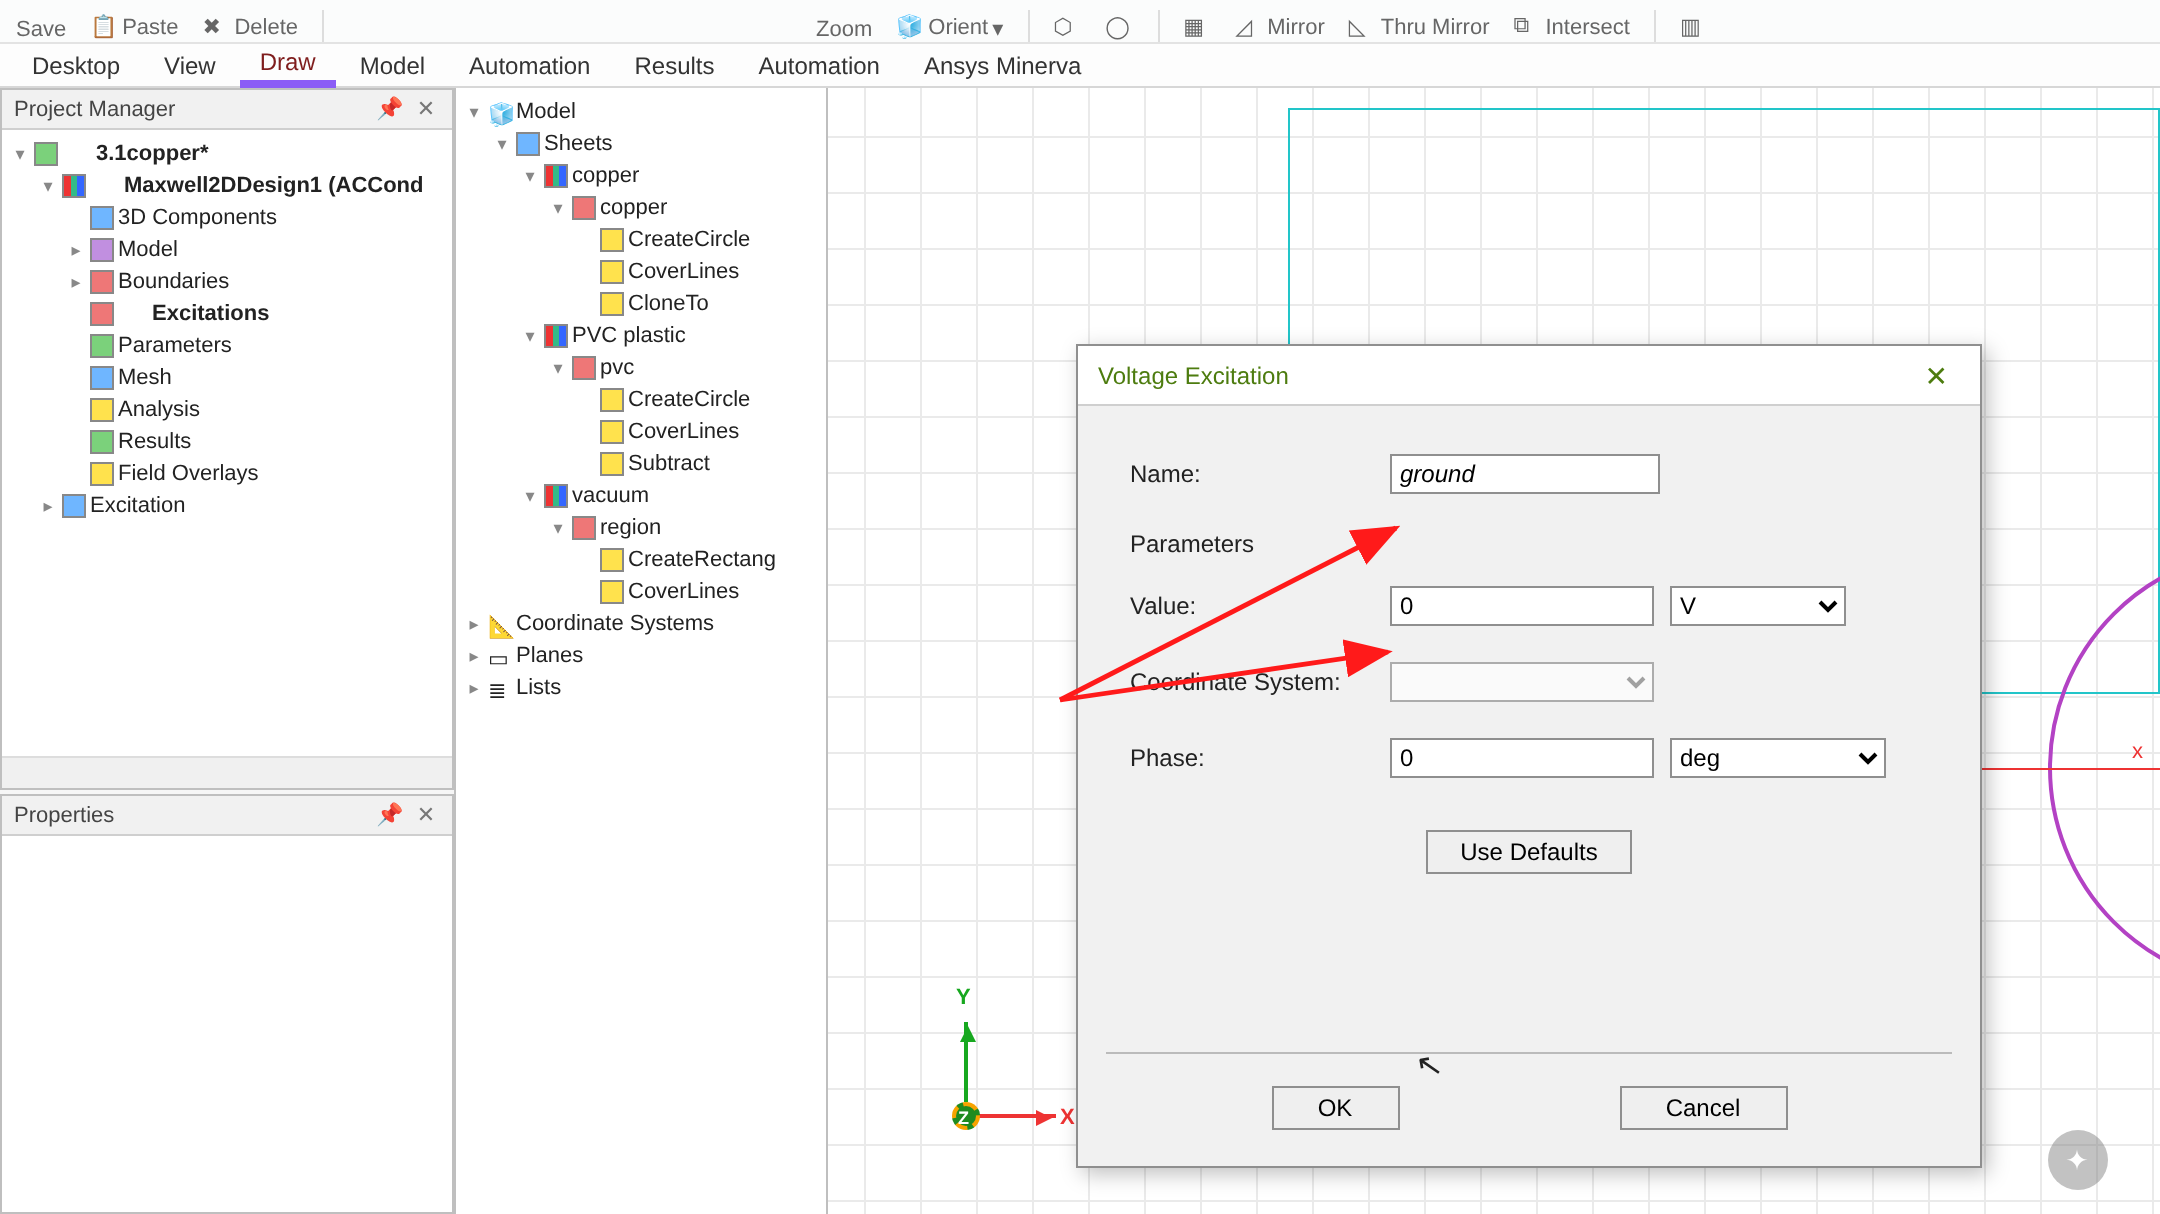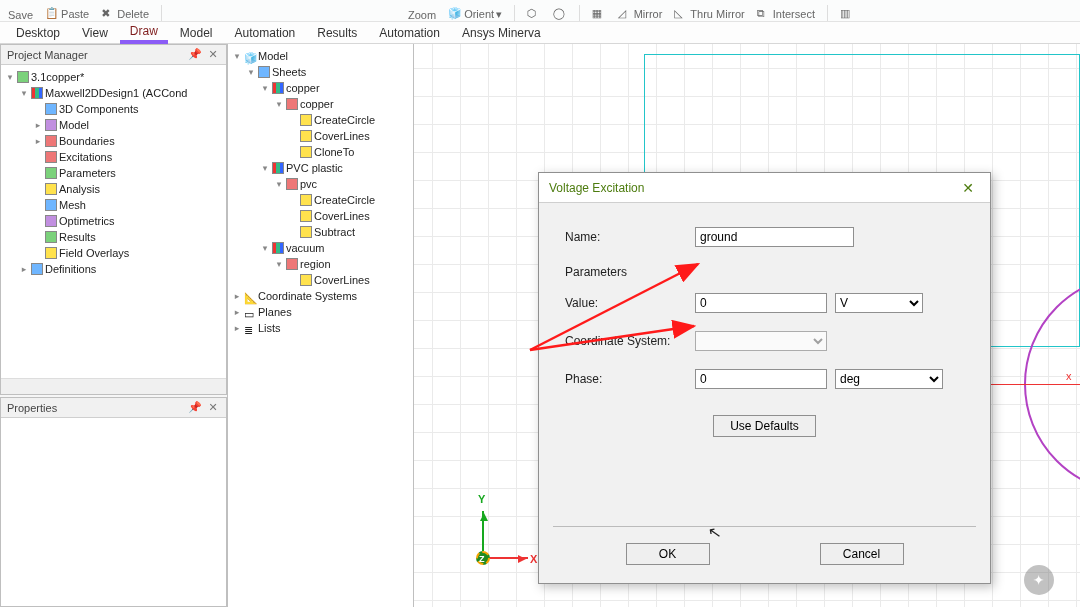--- a/index.html
+++ b/index.html
@@ -19,21 +19,21 @@
   .left { width:228px; display:flex; flex-direction:column; border-right:1px solid #bfbfbf; background:#f6f6f6; }
   .panel { border:1px solid #bfbfbf; background:#fff; display:flex; flex-direction:column; }
   .panel + .panel { margin-top:2px; }
   .panel-head { height:20px; background:#f1f1f1; border-bottom:1px solid #cfcfcf; display:flex; align-items:center; padding:0 6px; font-size:11px; color:#444; }
   .panel-head .pin, .panel-head .x { margin-left:auto; width:14px; text-align:center; color:#777; }
   .panel-head .x { margin-left:4px; }
   .tree { padding:4px 2px; font-size:11px; color:#222; line-height:16px; overflow:hidden; }
   .tree .row { display:flex; align-items:center; gap:2px; white-space:nowrap; }
   .tree .tw { width:10px; display:inline-flex; justify-content:center; color:#888; font-size:9px; }
   .tree .ico { width:12px; height:12px; display:inline-block; }
-  .bold { font-weight:400; }
+  .bold { font-weight:700;margin-left:17px; }
   .d0{padding-left:2px}.d1{padding-left:16px}.d2{padding-left:30px}.d3{padding-left:44px}.d4{padding-left:58px}
   .spacer { flex:1; }
   .scroll-hint { height:16px; background:#f0f0f0; border-top:1px solid #ddd; }
   .left .grow { flex:1; min-height:0; }
   
   .mid { width:186px; border-right:1px solid #bfbfbf; background:#fff; display:flex; flex-direction:column; }
   .mid .tree { flex:1; }
   
   .canvas-wrap { flex:1; position:relative; background:#fff; }
   .grid { position:absolute; inset:0; background-image:
@@ -178,47 +178,42 @@
             <span class="sq r ico"></span>
             <span class="bold">Excitations</span>
           </div>
         <div class="row d2">
             <span class="tw"></span>
             <span class="sq g ico"></span>
             <span>Parameters</span>
           </div>
         <div class="row d2">
             <span class="tw"></span>
+            <span class="sq b ico"></span>
+            <span>Mesh</span>
+          </div>
+        <div class="row d2">
+            <span class="tw"></span>
             <span class="sq y ico"></span>
             <span>Analysis</span>
-          </div>
-        <div class="row d2">
-            <span class="tw"></span>
-            <span class="sq b ico"></span>
-            <span>Mesh</span>
-          </div>
-        <div class="row d2">
-            <span class="tw"></span>
-            <span class="sq p ico"></span>
-            <span>Optimetrics</span>
           </div>
         <div class="row d2">
             <span class="tw"></span>
             <span class="sq g ico"></span>
             <span>Results</span>
           </div>
         <div class="row d2">
             <span class="tw"></span>
             <span class="sq y ico"></span>
             <span>Field Overlays</span>
           </div>
         <div class="row d1">
             <span class="tw">▸</span>
             <span class="sq b ico"></span>
-            <span>Definitions</span>
+            <span>Excitation</span>
           </div>
       </div>
       <div class="spacer"></div>
       <div class="scroll-hint"></div>
     </div>
     <div class="panel" style="height:210px">
       <div class="panel-head">
         <span>Properties</span>
         <span class="pin">📌</span>
         <span class="x">✕</span>
@@ -295,20 +290,25 @@
           <span>vacuum</span>
         </div>
       <div class="row d3">
           <span class="tw">▾</span>
           <span class="sq r ico"></span>
           <span>region</span>
         </div>
       <div class="row d4">
           <span class="tw"></span>
           <span class="sq y ico"></span>
+          <span>CreateRectang</span>
+        </div>
+      <div class="row d4">
+          <span class="tw"></span>
+          <span class="sq y ico"></span>
           <span>CoverLines</span>
         </div>
       <div class="row d0">
           <span class="tw">▸</span>
           <span class="ico">📐</span>
           <span>Coordinate Systems</span>
         </div>
       <div class="row d0">
           <span class="tw">▸</span>
           <span class="ico">▭</span>
@@ -341,21 +341,21 @@
 </div>
 
 <div class="dlg">
   <div class="dlg-title">
     <span>Voltage Excitation</span>
     <span class="close">✕</span>
   </div>
   <div class="dlg-body">
     <div class="form-row">
       <span class="lbl">Name:</span>
-      <input type="text" style="width: 159px;" value="ground">
+      <input type="text" style="width: 135px; font-style: italic;" value="ground">
     </div>
     <div class="sectlbl">Parameters</div>
     <div class="form-row">
       <span class="lbl">Value:</span>
       <input type="text" style="width: 132px;" value="0">
       <select style="width:88px;margin-left:8px">
         <option>V</option>
       </select>
     </div>
     <div class="form-row">
@@ -369,21 +369,21 @@
       <input type="text" style="width: 132px;" value="0">
       <select style="width:108px;margin-left:8px">
         <option>deg</option>
       </select>
     </div>
     <div style="text-align:center;margin-top:26px">
       <button class="btn">Use Defaults</button>
     </div>
   </div>
   <div class="dlg-foot">
-    <button class="btn" style="width:84px">OK</button>
+    <button class="btn" style="width:64px">OK</button>
     <button class="btn" style="width:84px">Cancel</button>
   </div>
 </div>
 
 <svg class="arrow-svg" style="left:0;top:0" width="1080" height="607">
   <defs>
       <marker id="ah" markerWidth="10" markerHeight="8" refX="9" refY="4" orient="auto">
         <path d="M0,0 L10,4 L0,8 Z" fill="#ff1a1a"></path>
       </marker>
     </defs>

